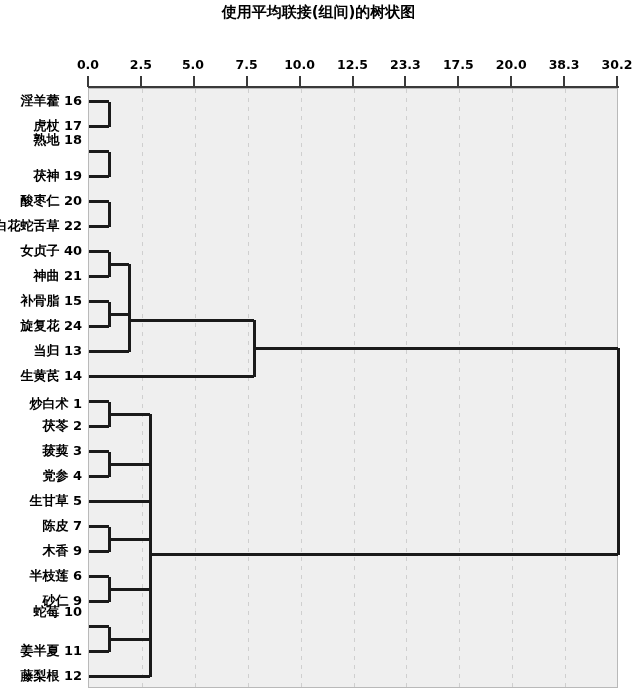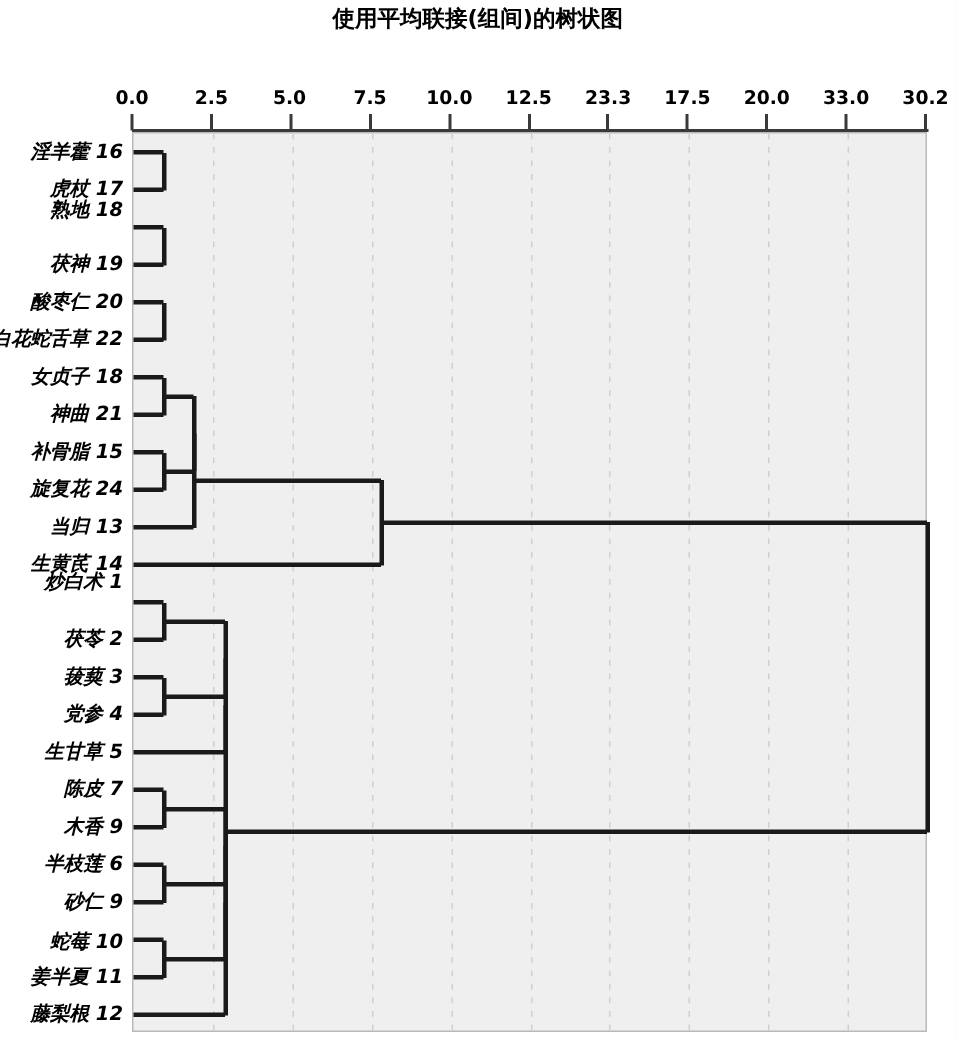--- a/index.html
+++ b/index.html
@@ -75,21 +75,20 @@
     height: 11px;
     background: #3a3a3a;
   }
 
   #labels {
     position: absolute;
     left: 0;
     top: 88px;
     width: 86px;
     height: 600px;
-    font-style: italic;
   }
   .leaf-label {
     position: absolute;
     right: 4px;
     font-size: 13px;
     font-weight: bold;
     white-space: nowrap;
     transform: translateY(-50%);
     text-align: right;
     color: #000;
@@ -126,21 +125,21 @@
   <div id="tick-labels">
       <div class="tick-label" style="left: 88px;">0.0</div>
       <div class="tick-label" style="left: 140.9px;">2.5</div>
       <div class="tick-label" style="left: 193px;">5.0</div>
       <div class="tick-label" style="left: 246.7px;">7.5</div>
       <div class="tick-label" style="left: 299.6px;">10.0</div>
       <div class="tick-label" style="left: 352.5px;">12.5</div>
       <div class="tick-label" style="left: 405.4px;">23.3</div>
       <div class="tick-label" style="left: 458.3px;">17.5</div>
       <div class="tick-label" style="left: 511.2px;">20.0</div>
-      <div class="tick-label" style="left: 564.1px;">33.0</div>
+      <div class="tick-label" style="left: 564.1px;">38.3</div>
       <div class="tick-label" style="left: 617px;">30.2</div>
     </div>
 
   <div id="axis-line"></div>
   <div id="tick-marks">
       <div class="tick-mark" style="left: 87px;"></div>
       <div class="tick-mark" style="left: 139.9px;"></div>
       <div class="tick-mark" style="left: 192.8px;"></div>
       <div class="tick-mark" style="left: 245.7px;"></div>
       <div class="tick-mark" style="left: 298.6px;"></div>
@@ -152,36 +151,36 @@
       <div class="tick-mark" style="left: 616px;"></div>
     </div>
 
   <div id="labels">
       <div class="leaf-label" style="top: 12.5px;">淫羊藿 16</div>
       <div class="leaf-label" style="top: 37.5px;">虎杖 17</div>
       <div class="leaf-label" style="top: 52px; margin-left: 24px;">熟地 18</div>
       <div class="leaf-label" style="top: 87.5px;">茯神 19</div>
       <div class="leaf-label" style="top: 112.5px;">酸枣仁 20</div>
       <div class="leaf-label" style="top: 137.5px;">白花蛇舌草 22</div>
-      <div class="leaf-label" style="top: 162.5px;">女贞子 18</div>
+      <div class="leaf-label" style="top: 162.5px;">女贞子 40</div>
       <div class="leaf-label" style="top: 187.5px;">神曲 21</div>
       <div class="leaf-label" style="top: 212.5px;">补骨脂 15</div>
       <div class="leaf-label" style="top: 237.5px;">旋复花 24</div>
       <div class="leaf-label" style="top: 262.5px;">当归 13</div>
       <div class="leaf-label" style="top: 287.5px;">生黄芪 14</div>
-      <div class="leaf-label" style="top: 300px;">炒白术 1</div>
+      <div class="leaf-label" style="top: 316px;">炒白术 1</div>
       <div class="leaf-label" style="top: 337.5px;">茯苓 2</div>
       <div class="leaf-label" style="top: 362.5px;">菝葜 3</div>
       <div class="leaf-label" style="top: 387.5px;">党参 4</div>
       <div class="leaf-label" style="top: 412.5px;">生甘草 5</div>
       <div class="leaf-label" style="top: 437.5px;">陈皮 7</div>
       <div class="leaf-label" style="top: 462.5px;">木香 9</div>
       <div class="leaf-label" style="top: 487.5px;">半枝莲 6</div>
       <div class="leaf-label" style="top: 512.5px;">砂仁 9</div>
-      <div class="leaf-label" style="top: 540px;">蛇莓 10</div>
+      <div class="leaf-label" style="top: 524px;">蛇莓 10</div>
       <div class="leaf-label" style="top: 562.5px;">姜半夏 11</div>
       <div class="leaf-label" style="top: 587.5px;">藤梨根 12</div>
     </div>
 
   <div id="plot">
     <div id="gridlines">
         <div class="gridline" style="left: 52.9px;"></div>
         <div class="gridline" style="left: 105.8px;"></div>
         <div class="gridline" style="left: 158.7px;"></div>
         <div class="gridline" style="left: 211.6px;"></div>

